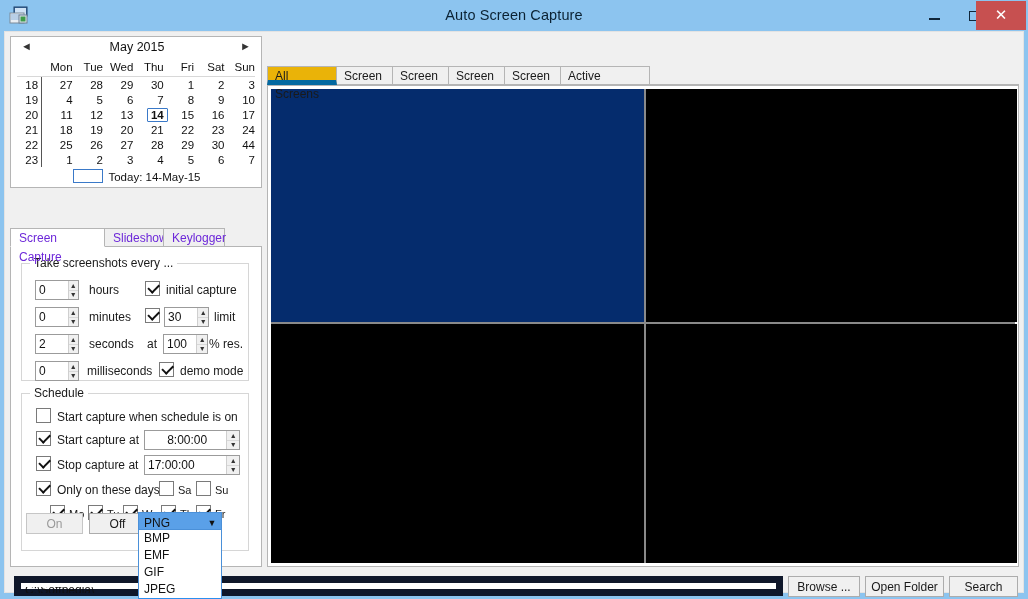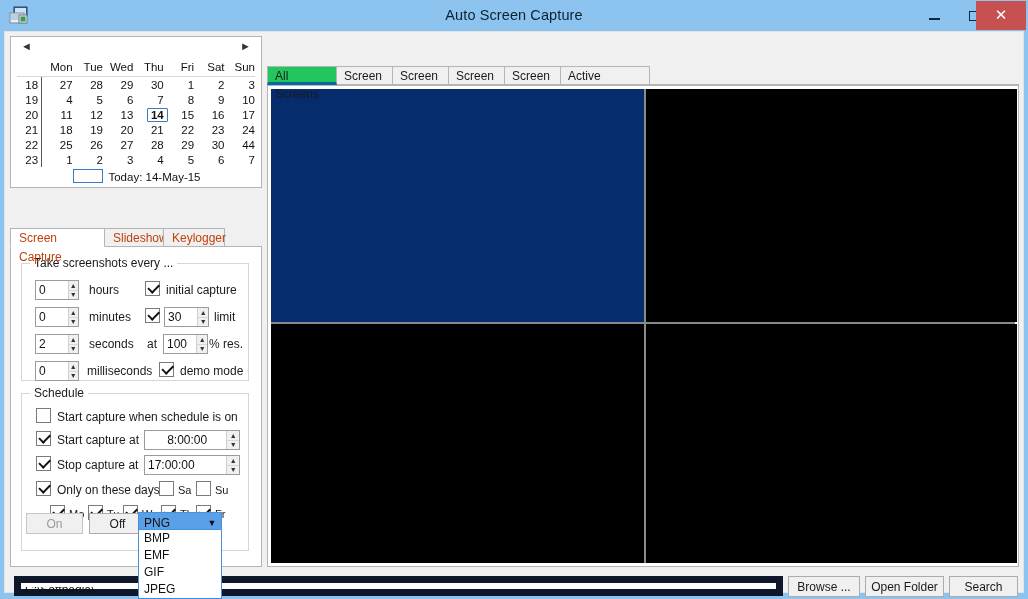--- a/index.html
+++ b/index.html
@@ -76,21 +76,21 @@
   }
   .today-swatch{
     display:inline-block;width:28px;height:12px;border:1px solid #3a79c8;background:#fff;
     vertical-align:-2px;margin-right:5px;
   }
 
   
   .ltabs{position:absolute;left:5px;top:196px;width:252px;height:20px;}
   .ltab{
     position:absolute;top:0;height:19px;padding:0 8px;line-height:19px;
-    font-size:12px;color:#c2410c;border:1px solid #b5b5b5;
+    font-size:12px;color:#6d28d9;border:1px solid #b5b5b5;
     background:#f0f0f0;box-sizing:border-box;
   }
   .ltab.active{background:#fff;border-bottom:1px solid #fff;z-index:3;}
   .lpanel{
     position:absolute;left:5px;top:214px;width:252px;height:321px;
     background:#fff;border:1px solid #b5b5b5;box-sizing:border-box;
   }
 
   .group{position:absolute;border:1px solid #d6d6d6;box-sizing:border-box;}
   .group-label{
@@ -156,21 +156,21 @@
   }
   .combo-list .opt.sel{background:#2a8ff0;color:#fff;}
 
   
   .rtabs{position:absolute;left:262px;top:34px;width:752px;height:19px;}
   .rtab{
     position:absolute;top:0;height:19px;padding:0 7px;line-height:18px;
     font-size:12px;color:#1a1a1a;border:1px solid #b5b5b5;background:#f0f0f0;
     box-sizing:border-box;
   }
-  .rtab.active{background:#22c55e;border-bottom:3px solid #0369a1;z-index:3;}
+  .rtab.active{background:#eab308;border-bottom:5px solid #0369a1;z-index:3;}
   .rtabs-underline{
     position:absolute;left:262px;top:52px;width:752px;height:1px;background:#b5b5b5;
   }
   .preview{
     position:absolute;left:262px;top:53px;width:752px;height:482px;
     background:#fff;border:1px solid #b5b5b5;box-sizing:border-box;padding:3px;
   }
   .grid{
     position:relative;width:100%;height:100%;background:#8a8a8a;
   }
@@ -222,20 +222,21 @@
     <div class="wbtn close">
         <span class="close-glyph">✕</span>
       </div>
   </div>
 
   <div class="client">
 
     <div class="calendar-box">
       <div class="cal-header">
         <div class="cal-prev">◄</div>
+        <div class="cal-title">May 2015</div>
         <div class="cal-next">►</div>
       </div>
       <table class="cal">
         <thead>
             <tr id="cal-head">
               <th class="wk"></th>
               <th>Mon</th>
               <th>Tue</th>
               <th>Wed</th>
               <th>Thu</th>

